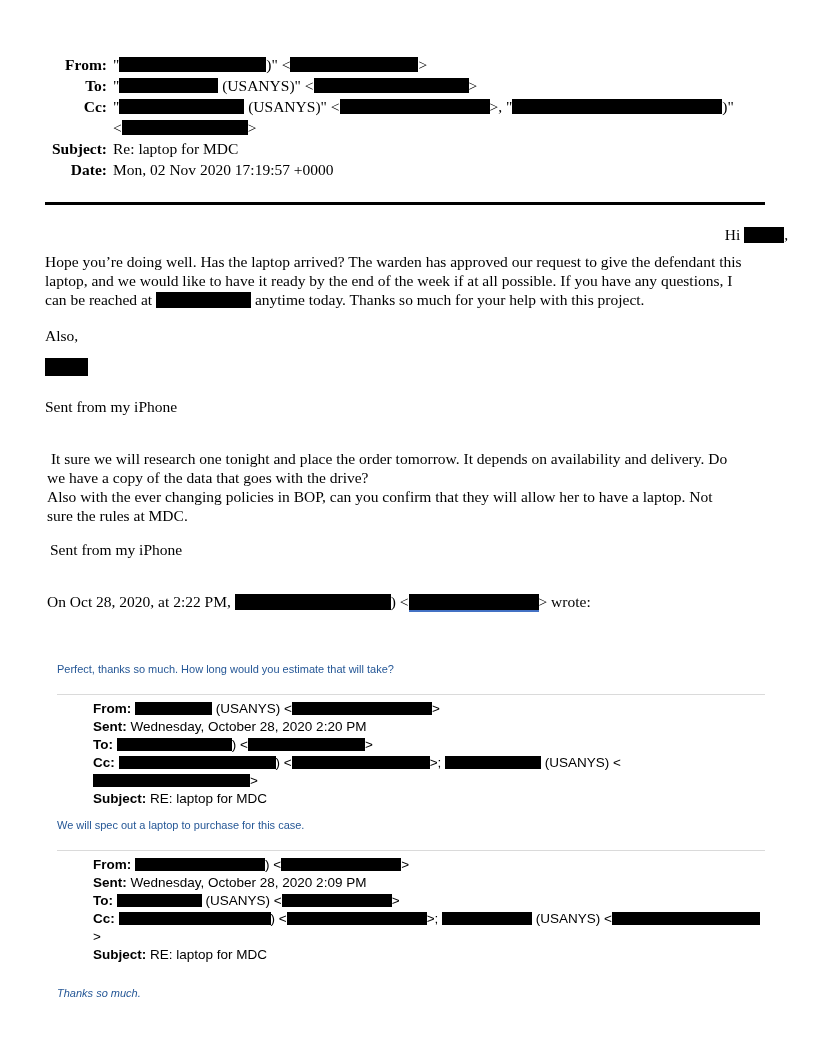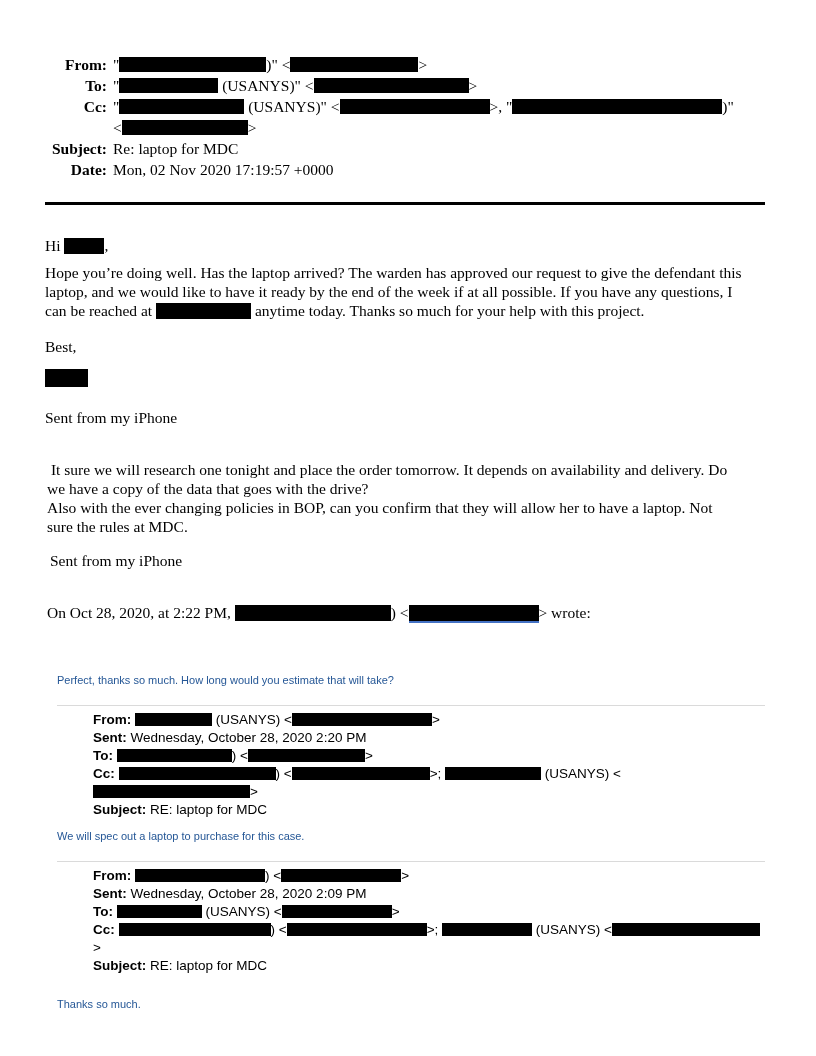--- a/index.html
+++ b/index.html
@@ -11,21 +11,21 @@
   .hdr{margin:54px 30px 0 45px;font-size:15.5px;line-height:21px;
        display:grid;grid-template-columns:68px auto;}
   .hlabel{font-weight:bold;text-align:right;padding-right:6px;white-space:nowrap;}
   .hval{white-space:pre-wrap;}
   .hdr .redact{height:15px;vertical-align:-2px;}
 
   .rule{height:3px;background:#000;margin:22px 51px 0 45px;}
 
   
   .body{margin:0 28px 0 45px;font-size:15.5px;line-height:19px;}
-  .greeting{padding-top:31px;}
+  .greeting{padding-top:20px;text-align:right;}
   .para{margin-top:8px;white-space:pre-wrap;}
   .closing{margin-top:17px;}
   .sig-line{margin-top:13px;line-height:18px;}
   .sig-line .redact{vertical-align:top;}
   .sent-line{margin-top:21px;}
   .attr-line{margin-top:16px;}
 
   .quote1{margin-left:2px;}
   .q1msg{margin-top:33px;white-space:pre-wrap;}
   .q1sent{margin-top:15px;margin-left:3px;}
@@ -35,21 +35,21 @@
   .quote2{margin-left:10px;margin-right:23px;
           font-family:"Liberation Sans","DejaVu Sans",sans-serif;}
   .blue{color:#255796;font-size:11px;line-height:18px;}
   .q2msg1{margin-top:49px;}
   .divider{height:1px;background:#DADADA;margin-top:16px;}
   .oblock{margin-top:5px;font-size:13.5px;line-height:18px;}
   .orow{white-space:pre-wrap;padding-left:36px;}
   .olabel{font-weight:bold;}
   .quote2 .redact{height:13px;vertical-align:-2px;}
   .q2msg2{margin-top:8px;}
-  .q2msg3{margin-top:20px;}
+  .q2msg3{margin-top:20px;font-style:italic;}
 
   
   .redact{display:inline-block;background:#000;height:16px;vertical-align:-3px;}
   .redact.u{box-shadow:0 2px 0 0 #4472C4;}
 </style>
 </head>
 <body>
 
 <div class="page">
 
@@ -67,21 +67,21 @@
     <span class="hval">Mon, 02 Nov 2020 17:19:57 +0000</span>
   </div>
 
   <div class="rule"></div>
 
   <div class="body">
     <div class="greeting">Hi <span class="redact" style="width: 40px;"></span>,</div>
     <div class="para">Hope you’re doing well. Has the laptop arrived? The warden has approved our request to give the defendant this
 laptop, and we would like to have it ready by the end of the week if at all possible. If you have any questions, I
 can be reached at <span class="redact" style="width: 95px;"></span> anytime today. Thanks so much for your help with this project.</div>
-    <div class="closing">Best,</div>
+    <div class="closing">Also,</div>
     <div class="sig-line"><span class="redact" style="width: 43px; height: 18px;"></span></div>
     <div class="sent-line">Sent from my iPhone</div>
 
     <div class="quote1">
       <div class="q1msg"> It sure we will research one tonight and place the order tomorrow. It depends on availability and delivery. Do
 we have a copy of the data that goes with the drive?
 Also with the ever changing policies in BOP, can you confirm that they will allow her to have a laptop. Not
 sure the rules at MDC.</div>
       <div class="q1sent">Sent from my iPhone</div>
       <div class="q1attr">On Oct 28, 2020, at 2:22 PM, <span class="redact" style="width: 156px;"></span>) &lt;<span class="redact u" style="width: 130px;"></span>&gt; wrote:</div>

